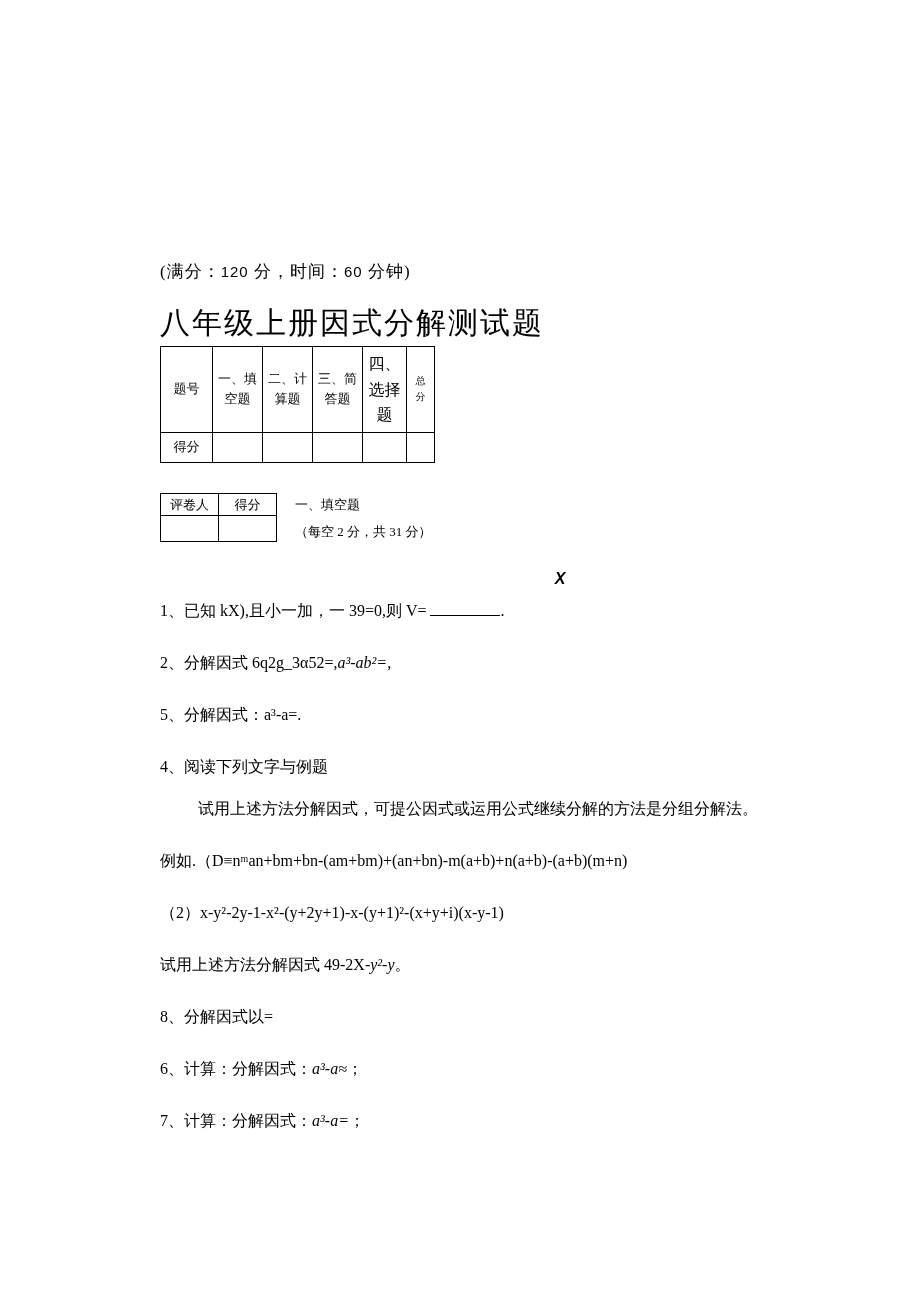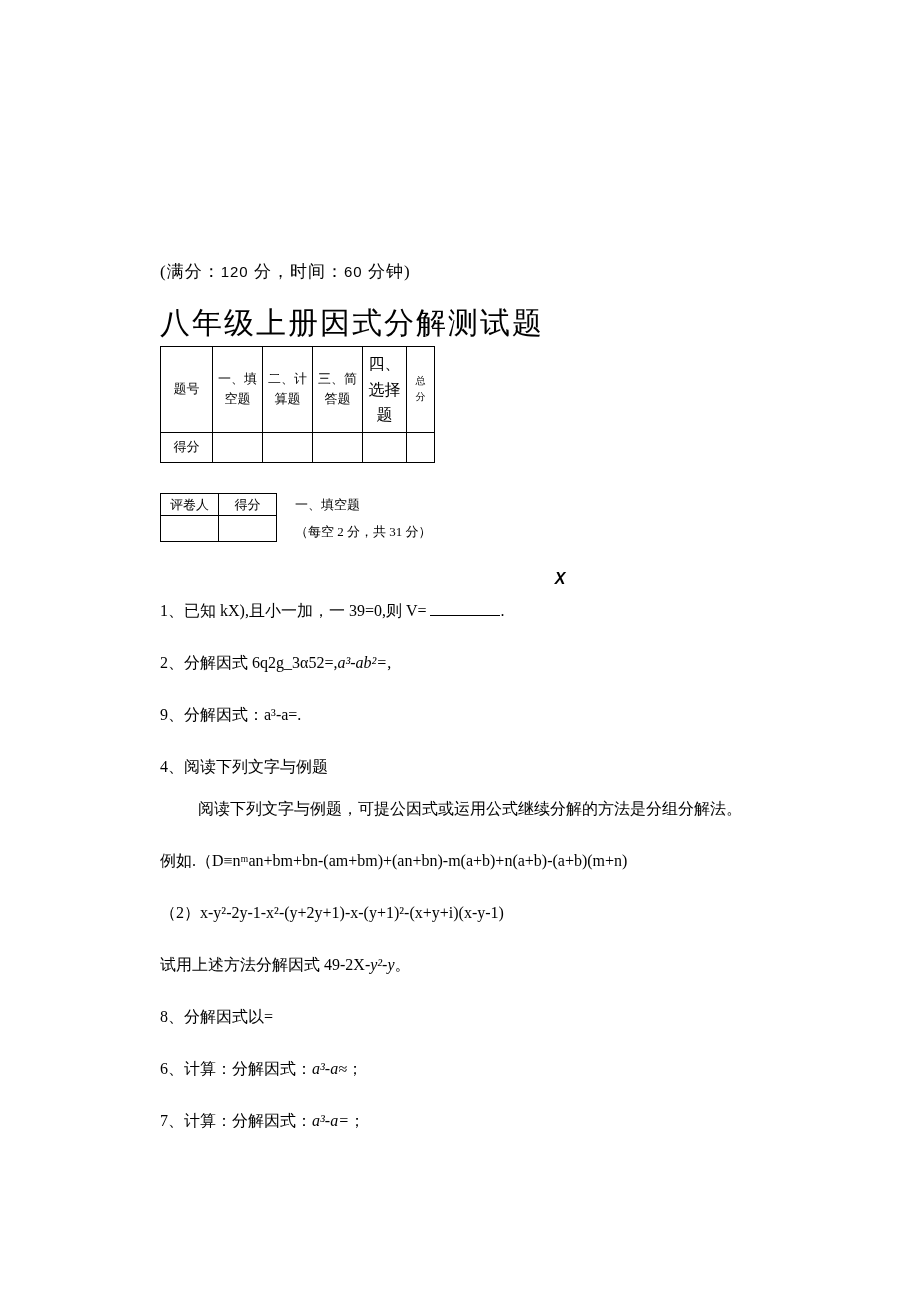--- a/index.html
+++ b/index.html
@@ -129,25 +129,25 @@
 <div class="q">
   <span>1、已知 kX),且小一加，一 39=0,则 V=</span>
   <span class="blank"></span><span>.</span>
 </div>
 
 <div class="q">
   <span>2、分解因式 6q2g_3α52=,</span><span class="ital">a³-ab²=</span><span>,</span>
 </div>
 
 <div class="q">
-  <span>9、分解因式：a</span><span>³-a=.</span>
+  <span>5、分解因式：a</span><span>³-a=.</span>
 </div>
 
 <div class="q" style="margin-bottom:18px">4、阅读下列文字与例题</div>
-<div class="q indent">阅读下列文字与例题，可提公因式或运用公式继续分解的方法是分组分解法。</div>
+<div class="q indent">试用上述方法分解因式，可提公因式或运用公式继续分解的方法是分组分解法。</div>
 <div class="q">例如.（D≡nᵐan+bm+bn-(am+bm)+(an+bn)-m(a+b)+n(a+b)-(a+b)(m+n)</div>
 <div class="q">（2）x-y²-2y-1-x²-(y+2y+1)-x-(y+1)²-(x+y+i)(x-y-1)</div>
 <div class="q">
   <span>试用上述方法分解因式 49-2X-</span><span class="ital">y²-y</span><span>。</span>
 </div>
 
 <div class="q">8、分解因式以=</div>
 
 <div class="q">
   <span>6、计算：分解因式：</span><span class="ital">a³-a≈</span><span>；</span>

